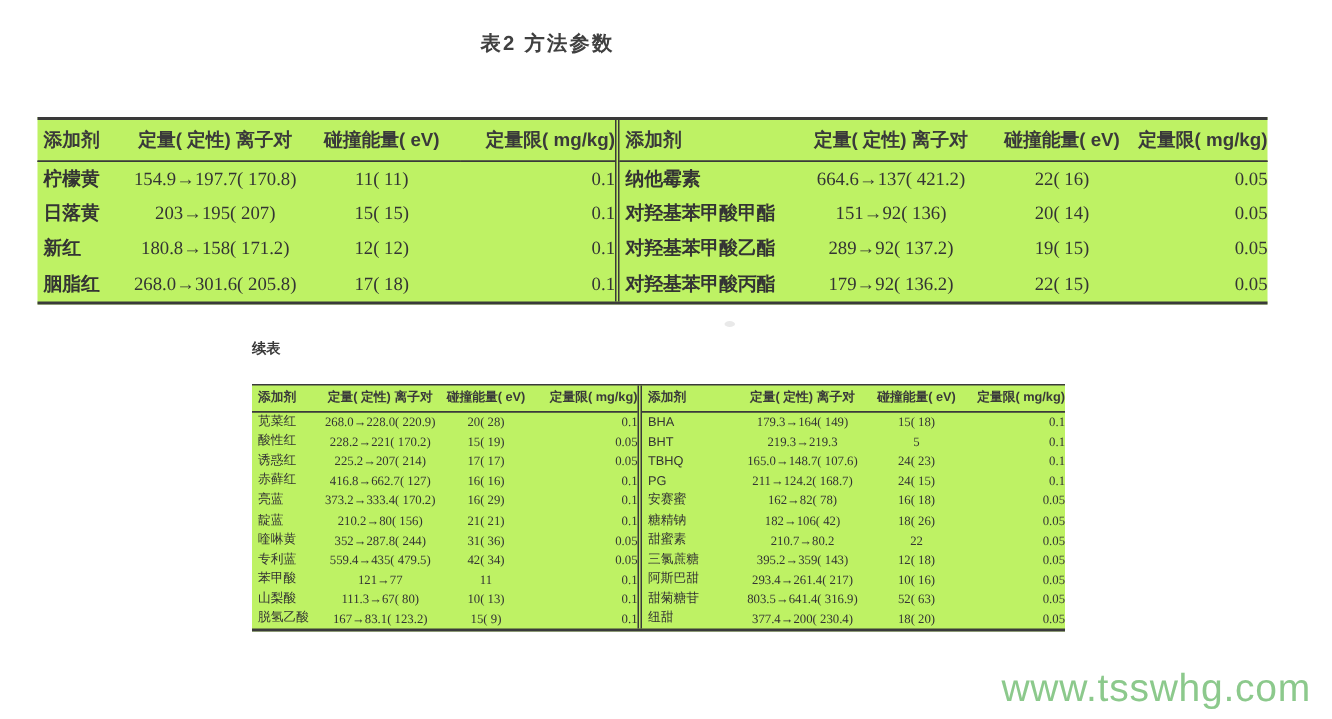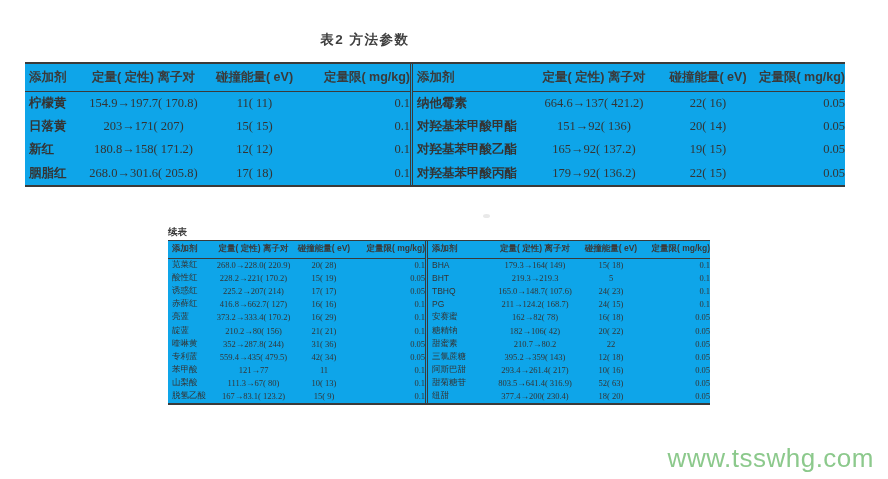--- a/index.html
+++ b/index.html
@@ -3,28 +3,29 @@
 <meta charset="utf-8">
 <style>
   * { box-sizing: border-box; margin: 0; padding: 0; }
   html, body { background: #ffffff; }
   body {
     width: 888px; height: 479px; position: relative; overflow: hidden;
     font-family: "Liberation Serif", "DejaVu Serif", serif;
     color: #343434;
   }
   .page-title {
-    position: absolute; top: 31px; left: 2px; width: 726px;
+    position: absolute; top: 20px; left: 2px; width: 726px;
     text-align: center; font-family: "Liberation Sans", "DejaVu Sans", sans-serif;
     font-weight: bold; font-size: 13.5px; color: #404040; letter-spacing: 1.5px;
   }
   .tbl {
     position: absolute; display: flex; align-items: stretch;
     border-top: 2px solid #3a3a3a; border-bottom: 2px solid #3a3a3a;
-    background: #0ea5e9;
+    background: #bef264;
+    margin-top: 16px;
   }
   .t1 { left: 25px; top: 62px; width: 820px; }
   .t2 { left: 168px; top: 240px; width: 542px; border-top-width: 1px; }
   .vdiv { width: 3px; border-left: 1px solid #3a3a3a; border-right: 1px solid #3a3a3a; }
   .panel table { border-collapse: collapse; table-layout: fixed; width: 100%; }
   .t1 .panel table { font-size: 12.5px; }
   .t2 .panel table { font-size: 8.5px; }
   th {
     font-family: "Liberation Sans", "DejaVu Sans", sans-serif; font-weight: bold;
     border-bottom: 1px solid #3a3a3a; white-space: nowrap; overflow: visible;
@@ -82,21 +83,21 @@
       </thead>
       <tbody>
         <tr>
           <td class="cell-name">柠檬黄</td>
           <td class="cell-ion">154.9→197.7( 170.8)</td>
           <td class="cell-ce">11( 11)</td>
           <td class="cell-loq">0.1</td>
         </tr>
         <tr>
           <td class="cell-name">日落黄</td>
-          <td class="cell-ion">203→171( 207)</td>
+          <td class="cell-ion">203→195( 207)</td>
           <td class="cell-ce">15( 15)</td>
           <td class="cell-loq">0.1</td>
         </tr>
         <tr>
           <td class="cell-name">新红</td>
           <td class="cell-ion">180.8→158( 171.2)</td>
           <td class="cell-ce">12( 12)</td>
           <td class="cell-loq">0.1</td>
         </tr>
         <tr>
@@ -133,21 +134,21 @@
           <td class="cell-loq">0.05</td>
         </tr>
         <tr>
           <td class="cell-name">对羟基苯甲酸甲酯</td>
           <td class="cell-ion">151→92( 136)</td>
           <td class="cell-ce">20( 14)</td>
           <td class="cell-loq">0.05</td>
         </tr>
         <tr>
           <td class="cell-name">对羟基苯甲酸乙酯</td>
-          <td class="cell-ion">165→92( 137.2)</td>
+          <td class="cell-ion">289→92( 137.2)</td>
           <td class="cell-ce">19( 15)</td>
           <td class="cell-loq">0.05</td>
         </tr>
         <tr>
           <td class="cell-name">对羟基苯甲酸丙酯</td>
           <td class="cell-ion">179→92( 136.2)</td>
           <td class="cell-ce">22( 15)</td>
           <td class="cell-loq">0.05</td>
         </tr>
       </tbody>
@@ -288,21 +289,21 @@
         </tr>
         <tr>
           <td class="cell-name">安赛蜜</td>
           <td class="cell-ion">162→82( 78)</td>
           <td class="cell-ce">16( 18)</td>
           <td class="cell-loq">0.05</td>
         </tr>
         <tr>
           <td class="cell-name">糖精钠</td>
           <td class="cell-ion">182→106( 42)</td>
-          <td class="cell-ce">20( 22)</td>
+          <td class="cell-ce">18( 26)</td>
           <td class="cell-loq">0.05</td>
         </tr>
         <tr>
           <td class="cell-name">甜蜜素</td>
           <td class="cell-ion">210.7→80.2</td>
           <td class="cell-ce">22</td>
           <td class="cell-loq">0.05</td>
         </tr>
         <tr>
           <td class="cell-name">三氯蔗糖</td>

